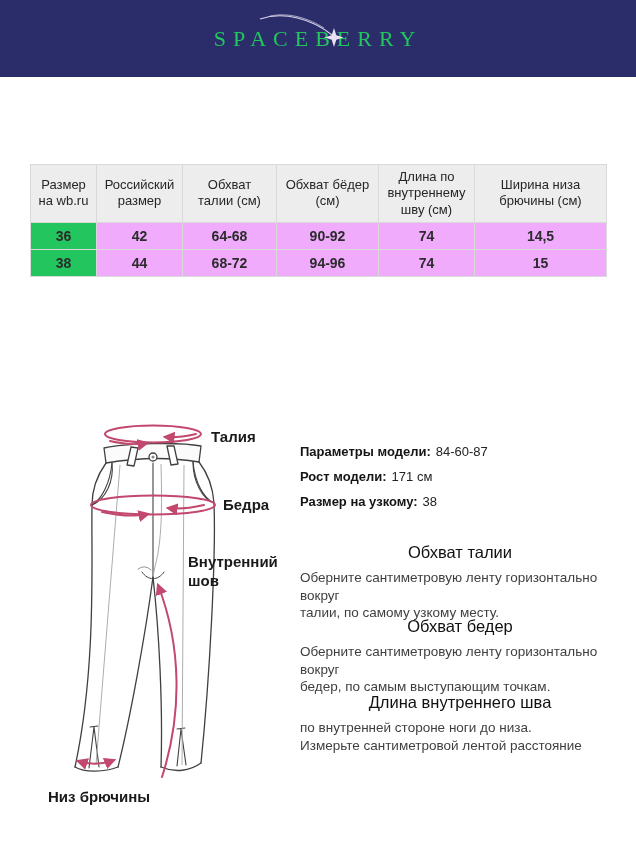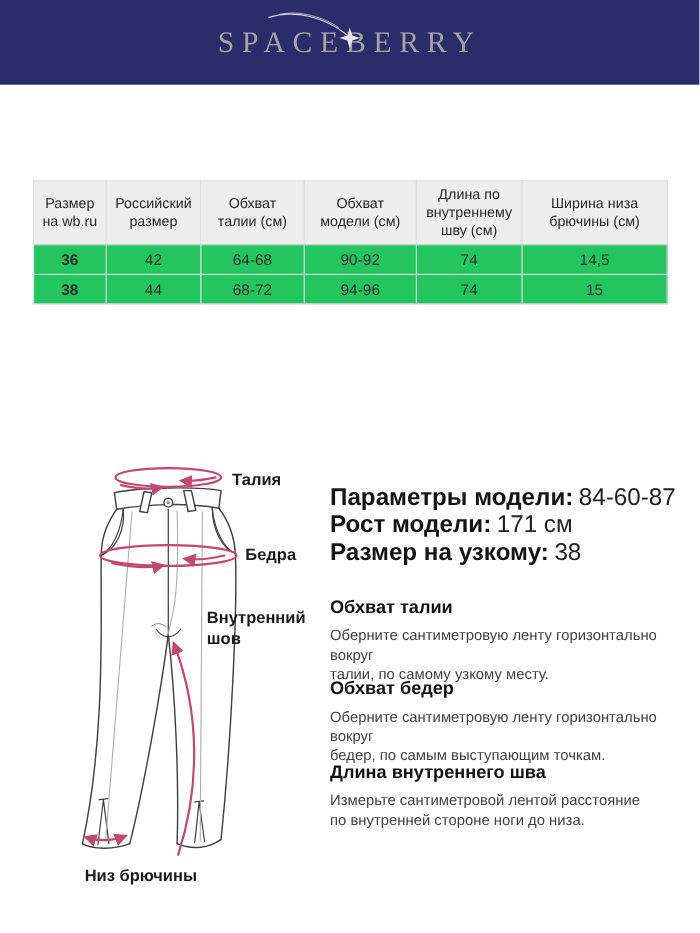--- a/index.html
+++ b/index.html
@@ -5,53 +5,53 @@
   * { margin: 0; padding: 0; box-sizing: border-box; }
   html, body { width: 636px; height: 848px; background: #ffffff; overflow: hidden;
     font-family: "Liberation Sans", sans-serif; color: #1c1c1c; }
   .page { position: relative; width: 636px; height: 848px; background: #fff; }
 
   
   .brand-header { position: absolute; left: 0; top: 0; width: 636px; height: 77px;
     background: #2b2d6b; display: flex; align-items: center; justify-content: center; }
   .logo-wrap { position: relative; display: inline-block; }
   .logo-text { font-family: "Liberation Serif", serif; font-weight: 400;
-    font-size: 27px; letter-spacing: 7px; color: #a3a3a3; }
+    font-size: 22px; letter-spacing: 7px; color: #22c55e; }
   .comet-svg { position: absolute; left: 42px; top: -17px; }
 
   
   .size-table { position: absolute; left: 30px; top: 164px; width: 577px;
     border-collapse: collapse; table-layout: fixed; }
   .size-table th, .size-table td { border: 1px solid #d9d9d9; text-align: center;
     vertical-align: middle; }
   .size-table th { background: #ededed; font-weight: 400; font-size: 13px;
     color: #262626; height: 54px; line-height: 1.25; padding: 4px 6px; }
-  .size-table td { background: #22c55e; font-size: 14px; color: #2b2b2b;
-    height: 27px; font-weight: 400; }
+  .size-table td { background: #f0abfc; font-size: 14px; color: #2b2b2b;
+    height: 27px; font-weight: 700; }
   .size-table td.first-col { background: #22c55e; font-weight: 700; }
   .col1 { width: 66px; } .col2 { width: 86px; } .col3 { width: 94px; }
   .col4 { width: 102px; } .col5 { width: 96px; }
 
   
   .pants-diagram { position: absolute; left: 30px; top: 415px; width: 250px; height: 400px; }
   .diagram-label { position: absolute; font-size: 15px; font-weight: 700; color: #1a1a1a; line-height: 1.25; }
   .label-waist  { left: 211px; top: 428px; text-align: center; }
   .label-hips   { left: 223px; top: 496px; }
   .label-inseam { left: 188px; top: 553px; width: 96px; }
-  .label-hem    { left: 77px;  top: 788px; }
+  .label-hem    { left: 48px;  top: 788px; }
 
   
-  .model-info { position: absolute; left: 300px; top: 440px; font-size: 22px; line-height: 23px; }
+  .model-info { position: absolute; left: 300px; top: 440px; font-size: 13px; line-height: 23px; }
   .model-info .row { margin-bottom: 2px; }
   .model-info .lbl { font-weight: 700; color: #141414; }
   .model-info .val { font-weight: 400; color: #222; margin-left: 5px; }
 
   .measure-section { position: absolute; left: 300px; width: 320px; }
   .sec-waist { top: 543px; } .sec-hips { top: 617px; } .sec-inseam { top: 693px; }
-  .measure-section h3 { font-size: 16.5px; font-weight: 700; color: #111; margin-bottom: 7px; }
+  .measure-section h3 { font-size: 16.5px; font-weight: 400; color: #111; margin-bottom: 7px; text-align: center; }
   .measure-section .line { font-size: 13.5px; color: #3f3f3f; line-height: 17.5px; }
 </style>
 </head>
 <body>
 
 <div class="page">
 
   <div class="brand-header">
     <div class="logo-wrap">
       <svg class="comet-svg" width="92" height="44" viewBox="0 0 92 44">
@@ -62,21 +62,21 @@
       <span class="logo-text">SPACEBERRY</span>
     </div>
   </div>
 
   <table class="size-table">
     <thead>
       <tr>
         <th class="col1">Размер на wb.ru</th>
         <th class="col2">Российский размер</th>
         <th class="col3">Обхват талии (см)</th>
-        <th class="col4">Обхват модели (см)</th>
+        <th class="col4">Обхват бёдер (см)</th>
         <th class="col5">Длина по внутреннему шву (см)</th>
         <th>Ширина низа брючины (см)</th>
       </tr>
     </thead>
     <tbody>
       <tr>
         <td class="first-col">36</td>
         <td>42</td>
         <td>64-68</td>
         <td>90-92</td>
@@ -177,17 +177,17 @@
   </div>
 
   <div class="measure-section sec-hips">
     <h3>Обхват бедер</h3>
     <div class="line">Оберните сантиметровую ленту горизонтально вокруг</div>
     <div class="line">бедер, по самым выступающим точкам.</div>
   </div>
 
   <div class="measure-section sec-inseam">
     <h3>Длина внутреннего шва</h3>
+    <div class="line">по внутренней стороне ноги до низа.</div>
     <div class="line">Измерьте сантиметровой лентой расстояние</div>
-    <div class="line">по внутренней стороне ноги до низа.</div>
   </div>
 
 </div>
 
 </body></html>

